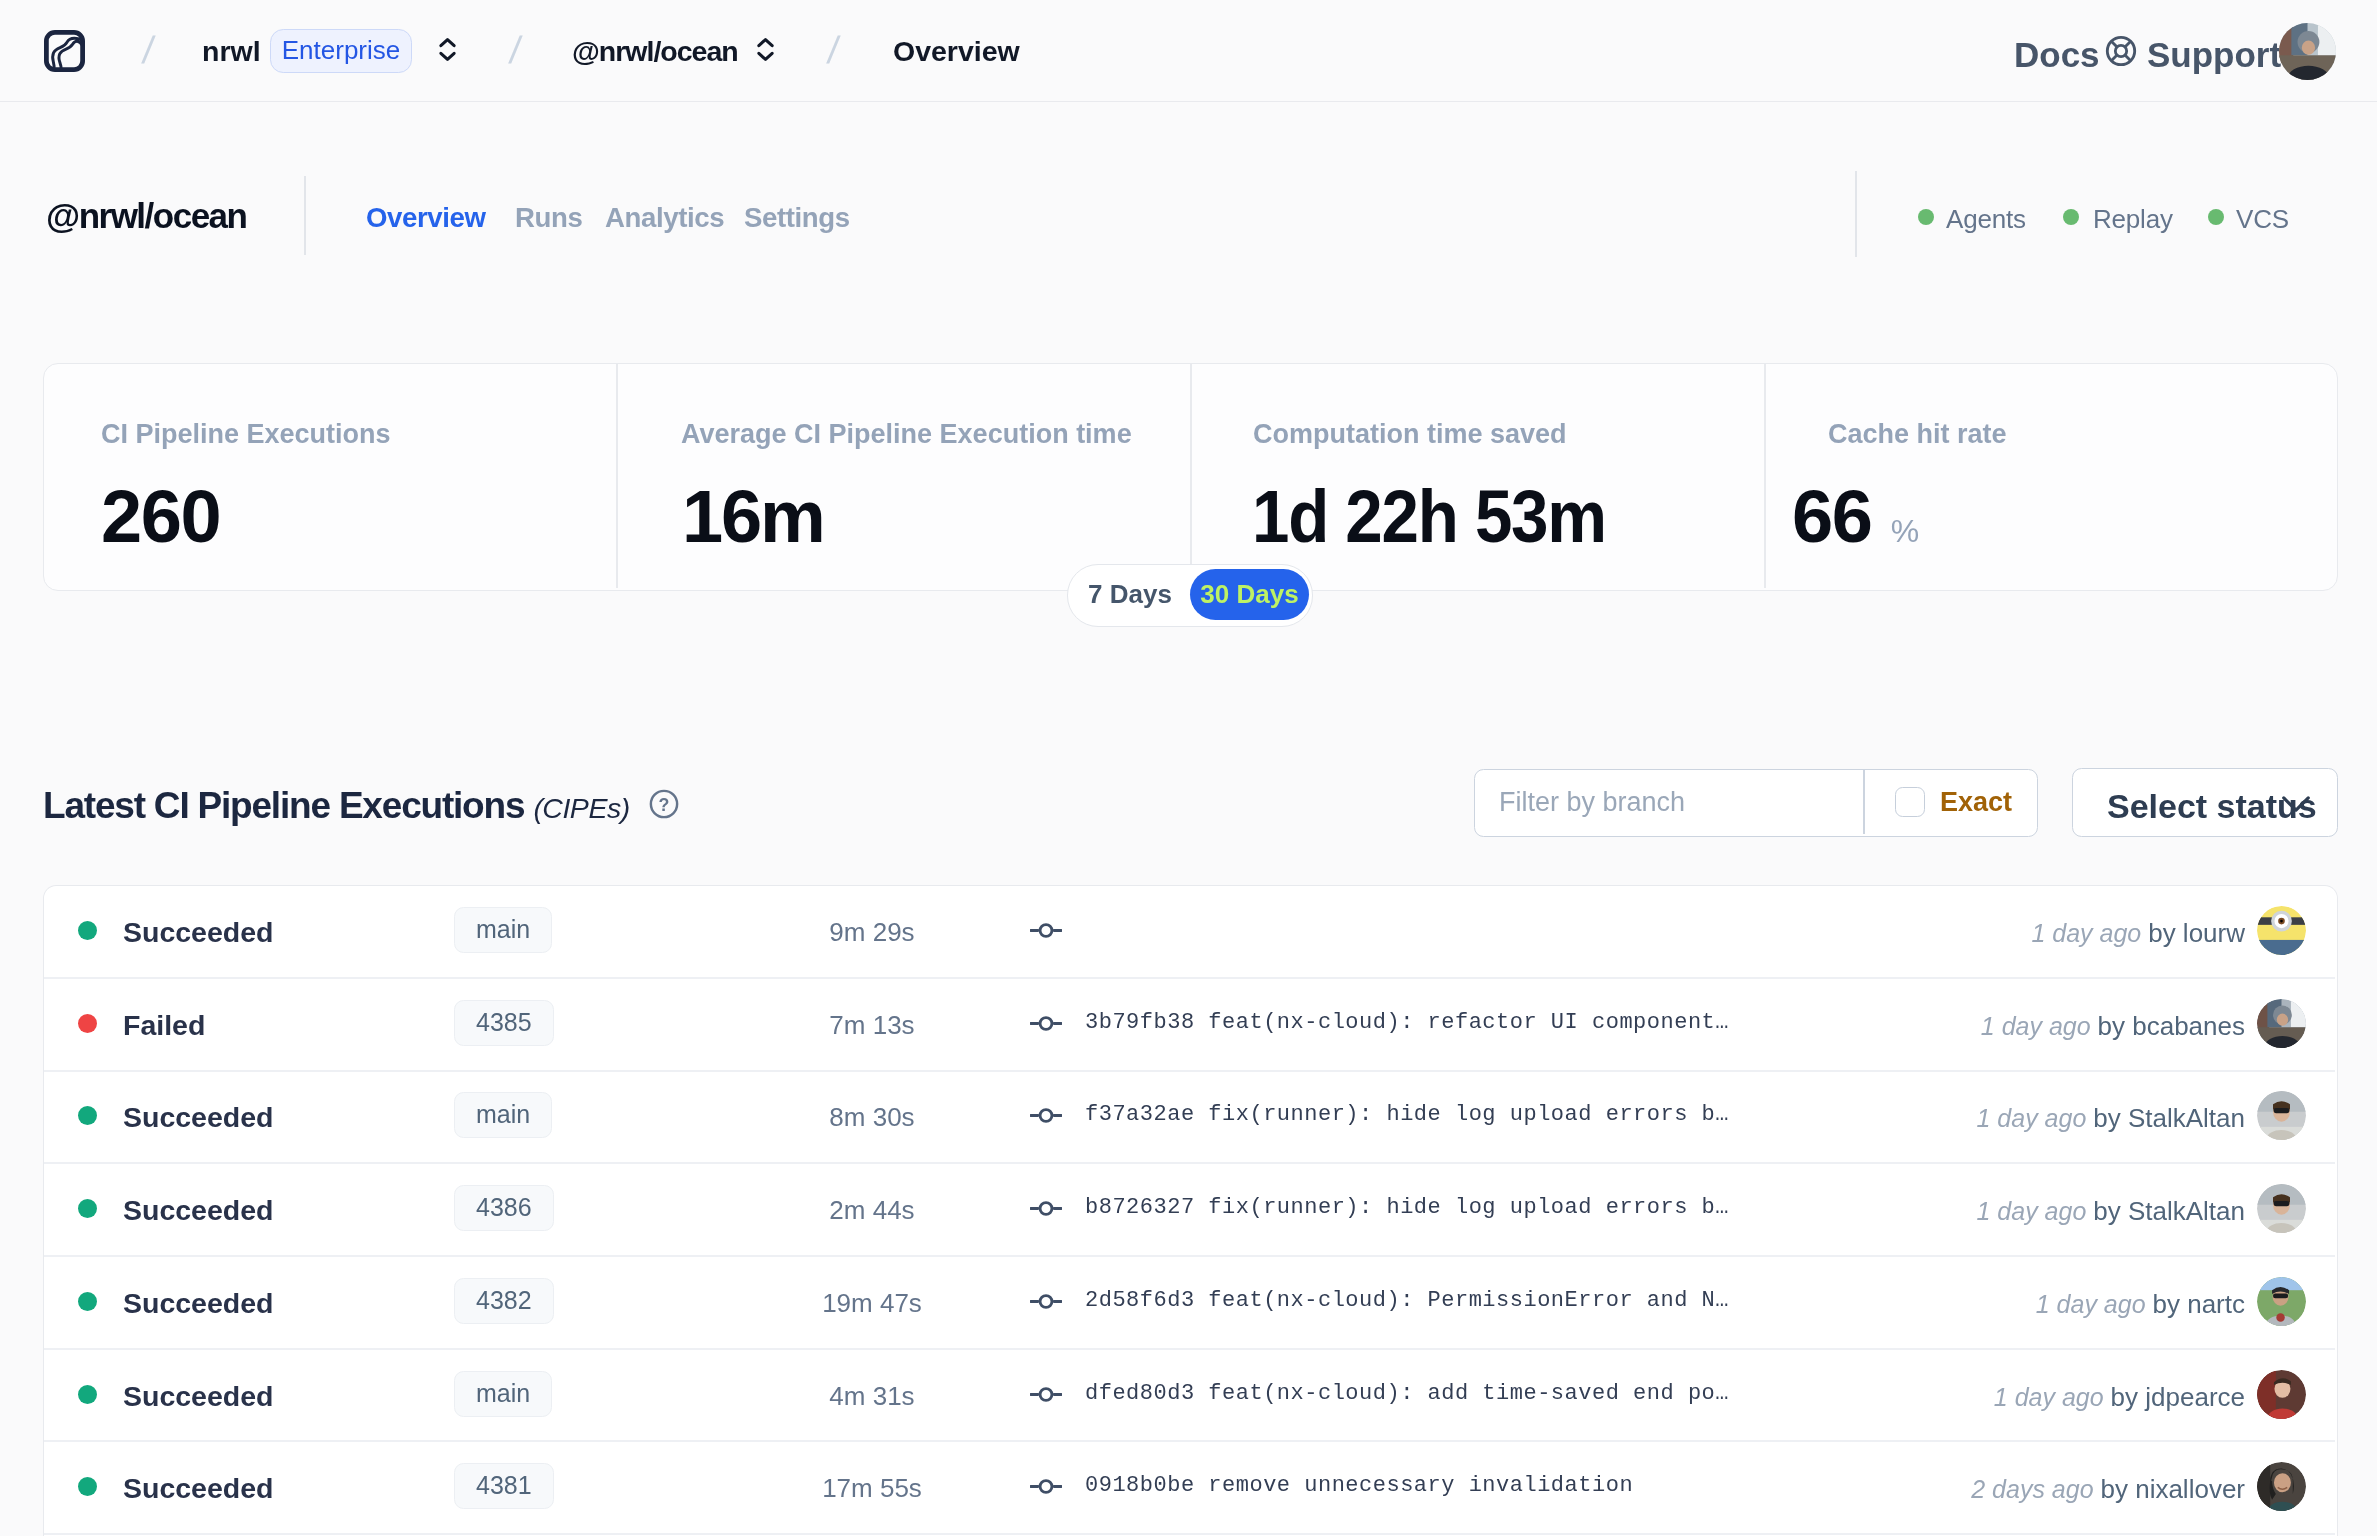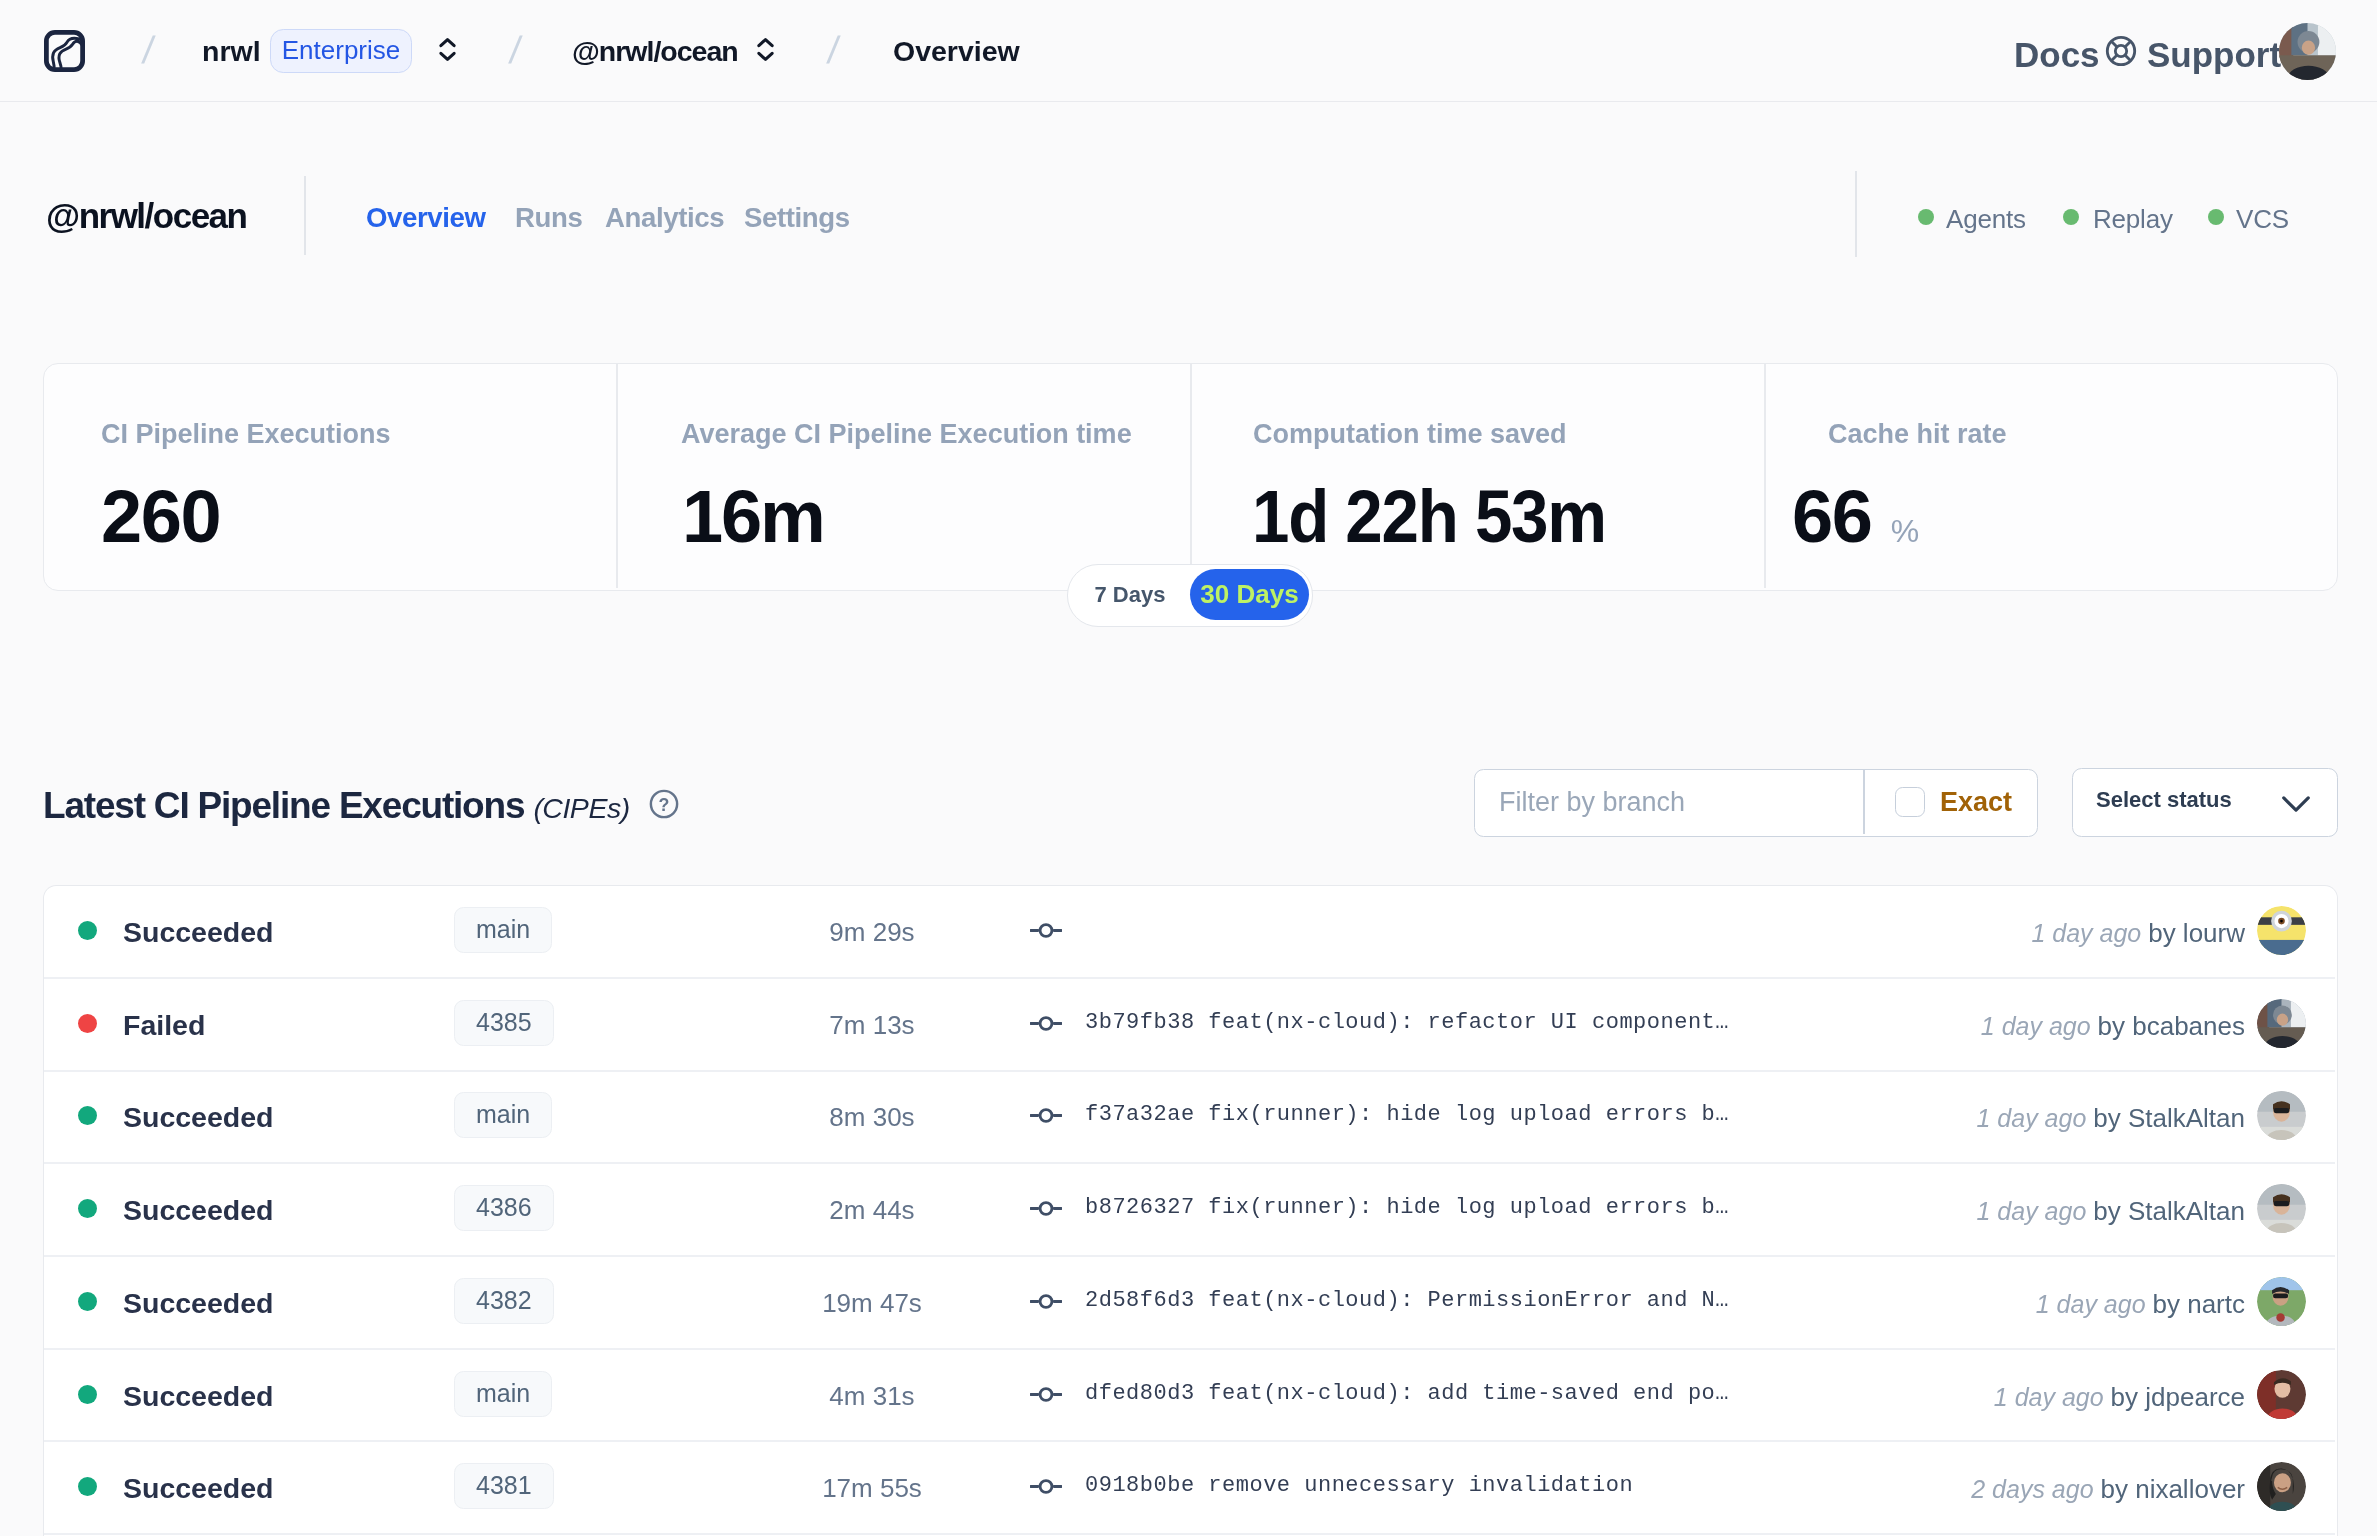--- a/index.html
+++ b/index.html
@@ -23,34 +23,34 @@
   .dot { position:absolute; border-radius:50%; }
 
   
   .statcard { position:absolute; left:43px; top:363px; width:2295px; height:228px; background:#fdfdfe; border:1.9px solid #e8eaee; border-radius:15px; }
   .statdiv { position:absolute; top:0; width:1.9px; height:224px; background:#e8eaee; }
   .slabel { position:absolute; top:55px; font-size:27px; font-weight:600; color:#94a3b8; }
   .sval { position:absolute; top:110px; font-size:74px; font-weight:700; color:#0a0e17; letter-spacing:-1.4px; }
   .pct { font-size:32px; font-weight:400; color:#94a3b8; letter-spacing:0; }
 
   .toggle { position:absolute; left:1067px; top:564px; width:246px; height:63px; background:#ffffff; border:1.9px solid #e4e7ec; border-radius:31px; }
-  .t7 { position:absolute; left:0; top:0; width:124px; height:59px; line-height:59px; text-align:center; font-size:22px; font-weight:700; color:#45566b; }
+  .t7 { position:absolute; left:0; top:0; width:124px; height:59px; line-height:59px; text-align:center; font-size:26px; font-weight:700; color:#45566b; }
   .t30 { position:absolute; left:122px; top:3.8px; width:119px; height:51px; line-height:51px; text-align:center; background:#2563eb; border-radius:26px; font-size:26px; font-weight:700; color:#bef264; }
 
   
   .secttl { position:absolute; left:43px; top:785px; font-size:37px; font-weight:700; color:#1c2740; letter-spacing:-1.2px; }
   .cipes { font-size:28.5px; font-style:italic; font-weight:400; letter-spacing:-0.5px; }
 
   .filterbox { position:absolute; left:1474px; top:769px; width:564px; height:68px; background:#ffffff; border:1.9px solid #ccd4df; border-radius:9.5px; }
   .fdiv { position:absolute; left:388px; top:0; width:1.9px; height:64px; background:#ccd4df; }
   .placeholder { position:absolute; left:24px; top:17px; font-size:27px; color:#9aa7b8; }
   .checkbox { position:absolute; left:420px; top:17px; width:29.5px; height:29.5px; border:1.9px solid #c6cfdb; border-radius:7.6px; background:#fff; }
   .exact { position:absolute; left:465px; top:17px; font-size:27px; font-weight:700; color:#a16207; }
   .selstatus { position:absolute; left:2072px; top:768px; width:266px; height:69px; background:#ffffff; border:1.9px solid #ccd4df; border-radius:9.5px; }
-  .selstatus .lbl { position:absolute; left:23px; top:18px; font-size:22px; font-weight:600; color:#2e3d52; }
+  .selstatus .lbl { position:absolute; left:34px; top:18px; font-size:34px; font-weight:600; color:#2e3d52; }
 
   
   .tbl { position:absolute; left:43px; top:885px; width:2295px; height:656px; background:#ffffff; border:1.9px solid #e8eaee; border-radius:13.3px 13.3px 0 0; border-bottom:none; }
   .row { position:absolute; left:0; width:2291px; height:93px; }
   .row + .rowline { }
   .rowline { position:absolute; left:0; width:2291px; height:1.9px; background:#eef0f4; }
   .st-dot { position:absolute; left:34px; top:35px; width:19px; height:19px; border-radius:50%; }
   .st-txt { position:absolute; left:79px; top:29.5px; font-size:28.5px; font-weight:600; color:#29324a; }
   .badge { position:absolute; left:410px; top:21px; height:46px; line-height:42px; padding:0 21px; background:#f7f9fb; border:1.9px solid #eceff3; border-radius:9.5px; font-size:25px; color:#51657a; }
   .dur { position:absolute; left:733px; width:190px; top:31px; font-size:26px; color:#64748b; text-align:center; }

